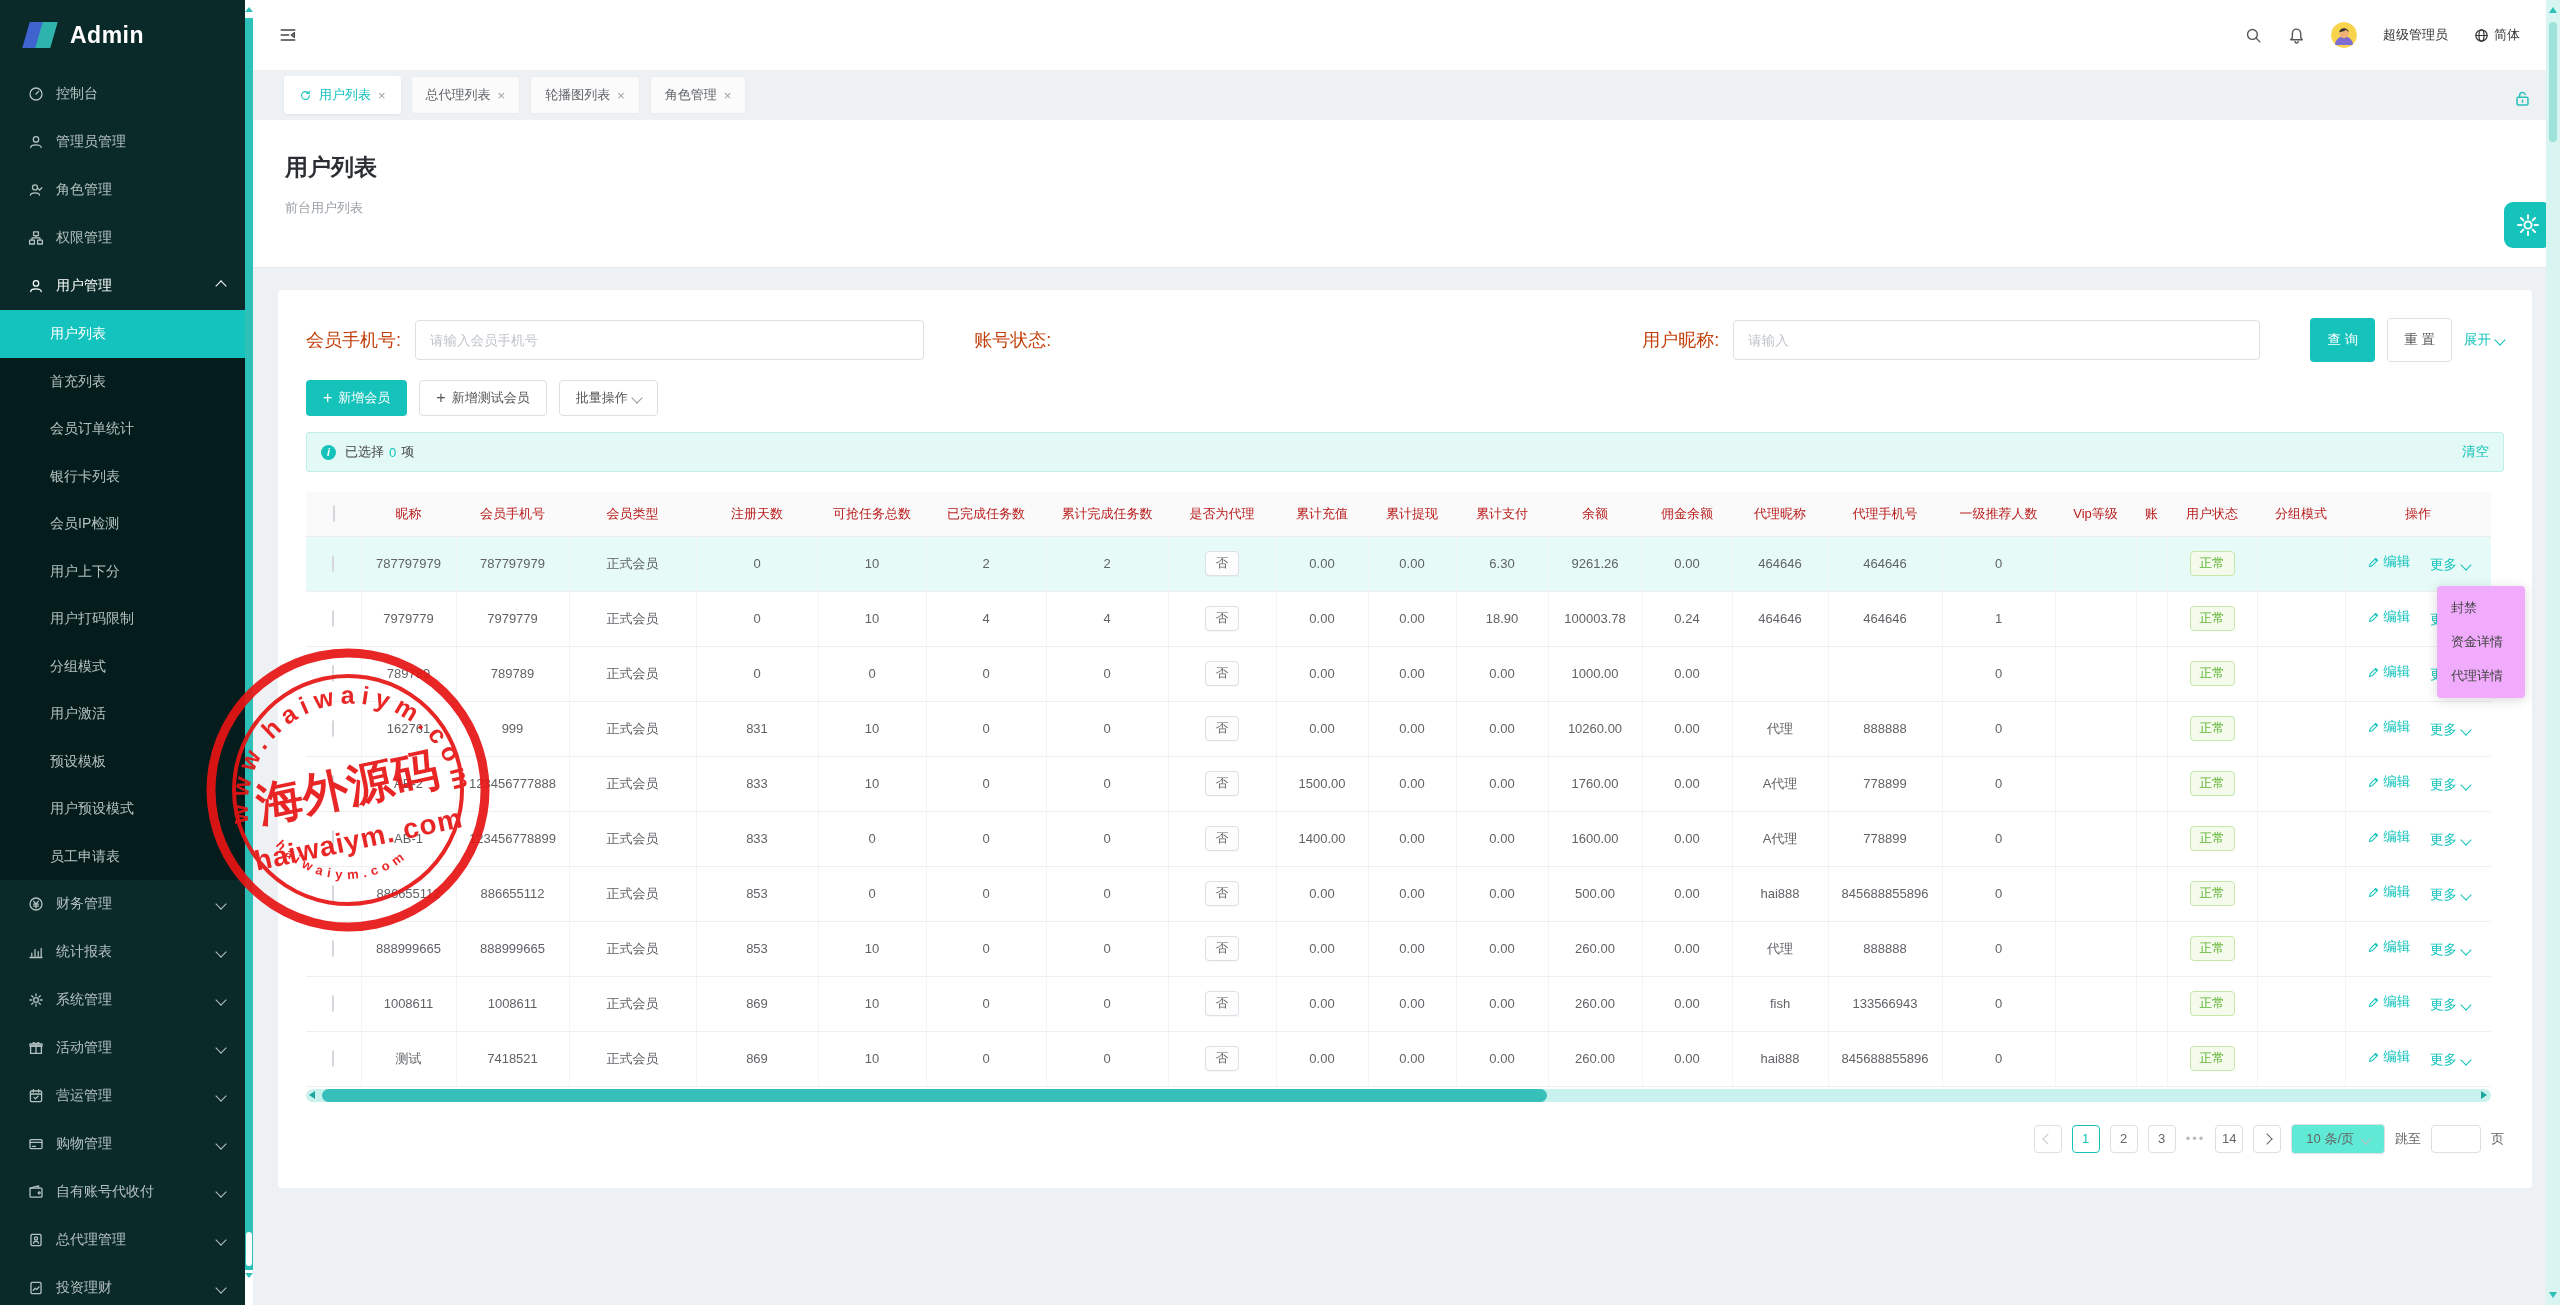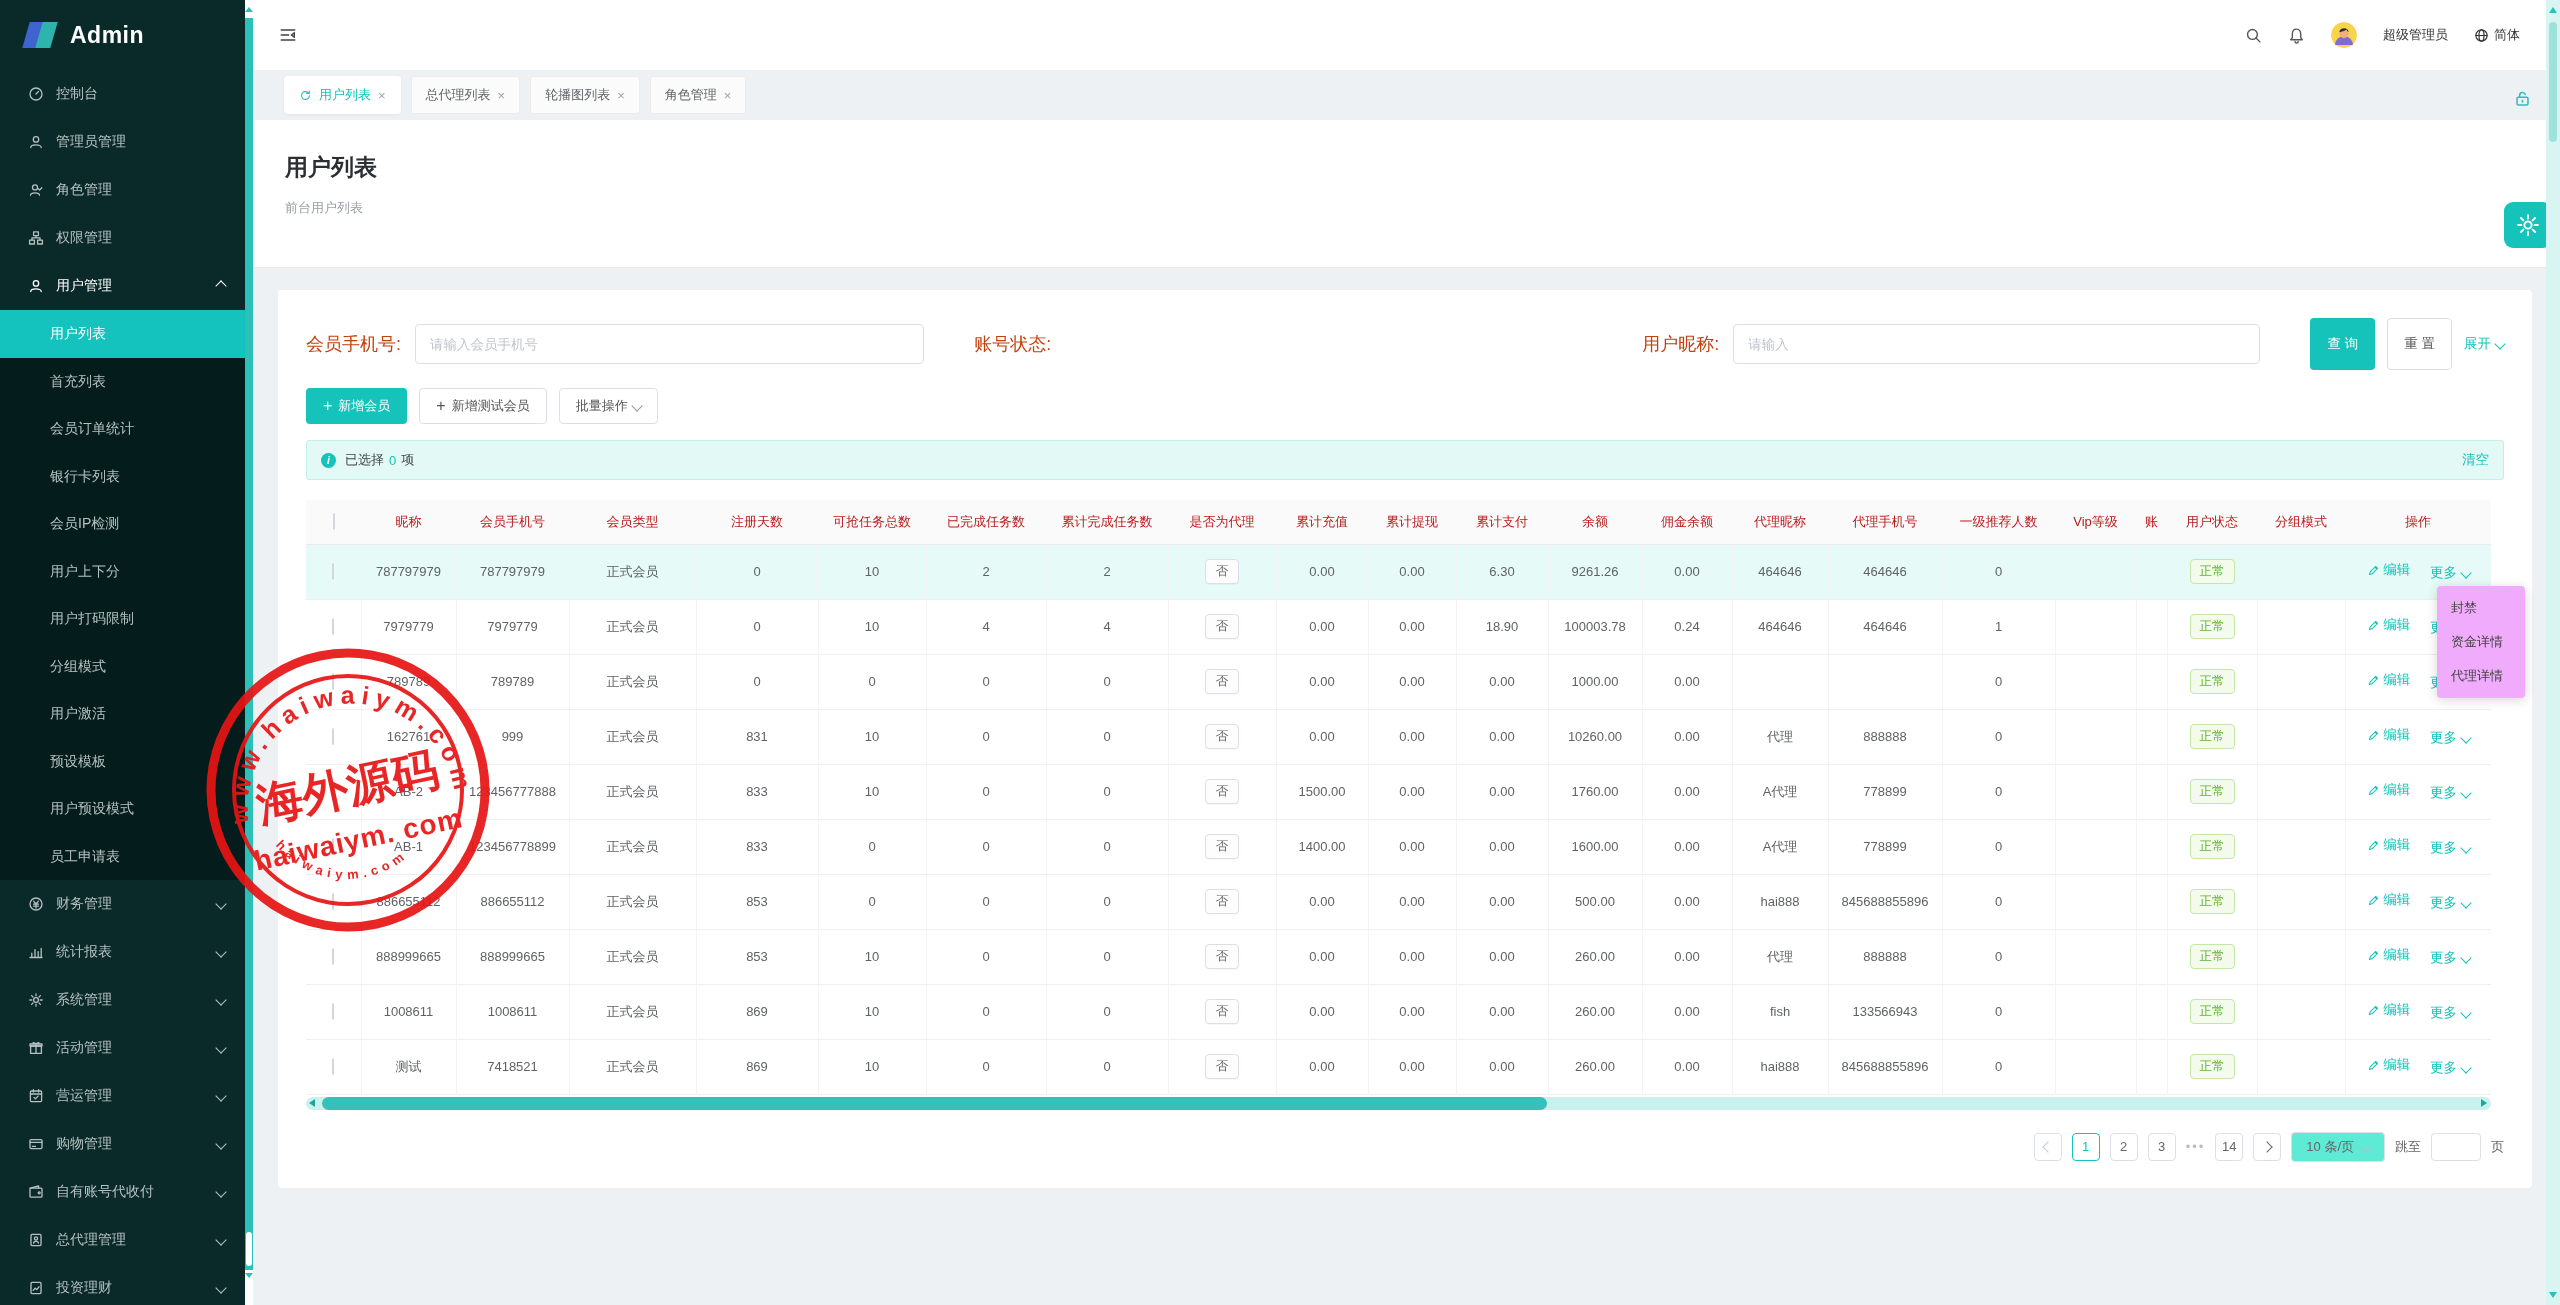--- a/index.html
+++ b/index.html
@@ -63,21 +63,21 @@
 
   .filter-row{display:flex;align-items:center}
   .f-group{display:flex;align-items:center;flex:1;margin-right:50px}
   .f-label{font-size:18px;color:#c2410c;white-space:nowrap;margin-right:14px}
   .ipt{flex:1;height:40px;border:1px solid #dcdfe6;border-radius:4px;padding:0 14px;font-size:13.5px;color:#333;outline:none;box-sizing:border-box;font-family:inherit}
   .ipt::placeholder{color:#c0c4cc}
   .sel{flex:1;height:40px;border:1px solid #dcdfe6;border-radius:4px;padding:0 14px;display:flex;align-items:center;justify-content:space-between;cursor:pointer;box-sizing:border-box;background:#fff}
   .sel .ph{color:#c0c4cc;font-size:13.5px}
   .sel .chev{color:#c0c4cc;margin:0}
   .f-btns{display:flex;align-items:center;gap:12px;flex:none}
-  .btn{height:52px;padding:0 16px;border-radius:4px;font-size:13.5px;display:inline-flex;align-items:center;justify-content:center;cursor:pointer;box-sizing:border-box;border:1px solid transparent;white-space:nowrap}
+  .btn{height:44px;padding:0 16px;border-radius:4px;font-size:13.5px;display:inline-flex;align-items:center;justify-content:center;cursor:pointer;box-sizing:border-box;border:1px solid transparent;white-space:nowrap}
   .btn.primary{background:#15c3bb;color:#fff}
   .btn.plain{background:#fff;border-color:#dcdfe6;color:#555}
   .lnk{color:#15c3bb;cursor:pointer;font-size:13.5px;display:inline-flex;align-items:center;text-decoration:none}
 
   .toolbar{margin-top:18px;display:flex;align-items:center;gap:12px}
   .btn.sm{height:36px;font-size:13px}
   .plus{font-size:16px;margin-right:6px;font-weight:400;line-height:1}
 
   .sel-bar{margin-top:16px;height:38px;background:#e3f9f5;border:1px solid #c2efe8;border-radius:3px;display:flex;align-items:center;padding:0 14px;font-size:13px;color:#444}
   .info-i{width:15px;height:15px;border-radius:50%;background:#15c3bb;color:#fff;font-size:10.5px;display:inline-flex;align-items:center;justify-content:center;margin-right:9px;font-style:italic;font-weight:bold;flex:none}

